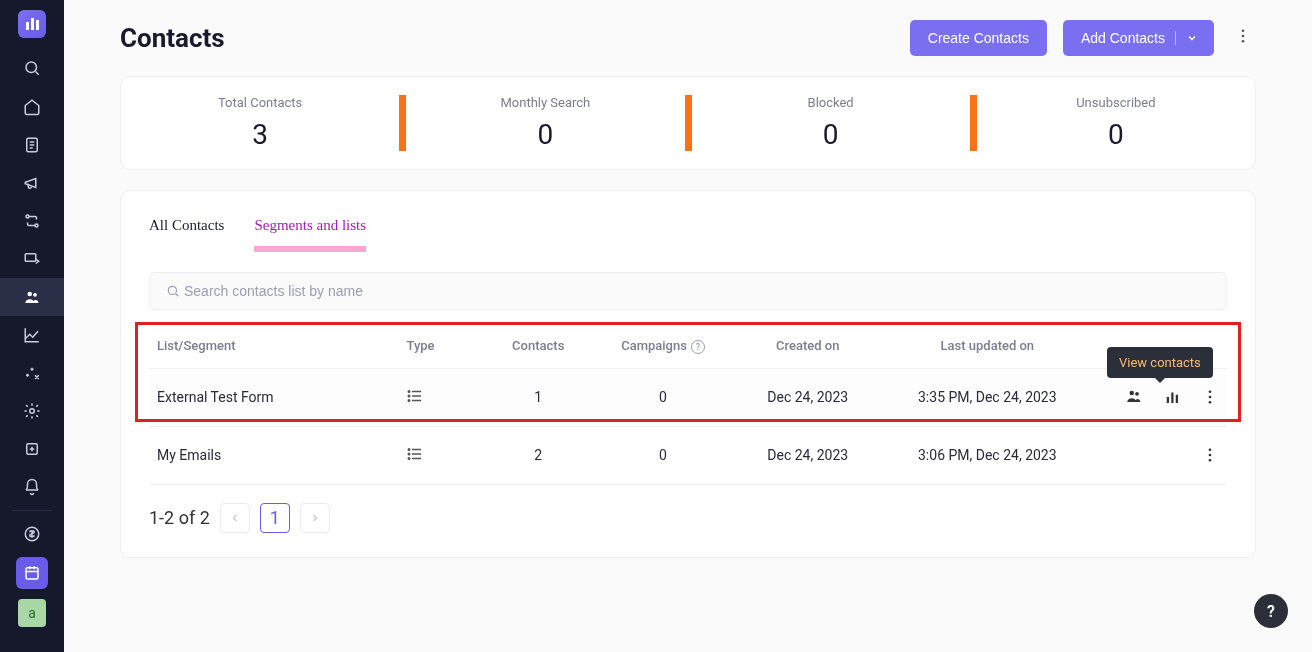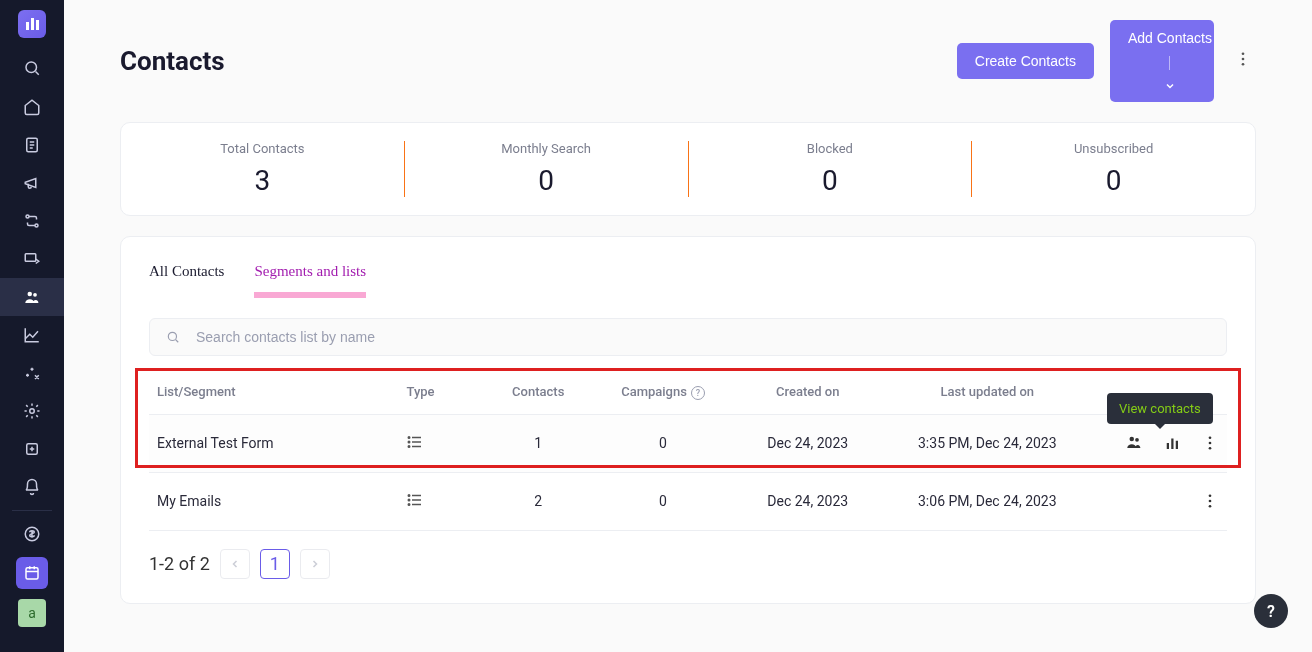--- a/index.html
+++ b/index.html
@@ -106,22 +106,21 @@
       border: none;
       border-radius: 5px;
       padding: 10px 18px;
       font-size: 14px;
       cursor: pointer;
       display: flex;
       align-items: center;
       gap: 10px;
     }
     .btn.split {
-      padding-right: 2px;
-      flex-direction: column;
+      padding-right: 16px;
     }
     .btn .divider-v {
       width: 1px; height: 14px; background: rgba(255,255,255,0.5);
     }
     .more-btn {
       color: #555;
       cursor: pointer;
       padding: 4px;
     }
 
@@ -130,21 +129,21 @@
       background: #fff;
       border: 1px solid #eceef2;
       border-radius: 10px;
       display: flex;
       padding: 18px 0;
       margin-bottom: 20px;
     }
     .stat {
       flex: 1;
       text-align: center;
-      border-right: 1px solid #f97316;
+      border-right: 7px solid #f97316;
     }
     .stat:last-child { border-right: none; }
     .stat-label {
       font-size: 13px;
       color: #7b7e8e;
       margin-bottom: 8px;
     }
     .stat-value {
       font-size: 28px;
       font-weight: 400;
@@ -176,21 +175,21 @@
       font-weight: 500;
     }
 
     .search-bar {
       background: #fafafa;
       border: 1px solid #eceef2;
       border-radius: 6px;
       padding: 10px 16px;
       display: flex;
       align-items: center;
-      gap: 16px;
+      gap: 4px;
       margin-bottom: 18px;
     }
     .search-bar input {
       border: none;
       background: transparent;
       font-size: 14px;
       flex: 1;
       outline: none;
       color: #333;
     }
@@ -242,21 +241,21 @@
       gap: 20px;
       justify-content: flex-end;
       position: relative;
     }
     .row-actions svg { width: 18px; height: 18px; color: #333; cursor: pointer; }
     .tooltip {
       position: absolute;
       top: -40px;
       left: -18px;
       background: #2a2f3a;
-      color: #84cc16;
+      color: #fdba74;
       font-size: 13px;
       padding: 8px 12px;
       border-radius: 4px;
       white-space: nowrap;
       z-index: 10;
     }
     .tooltip::after {
       content: '';
       position: absolute;
       bottom: -5px;

